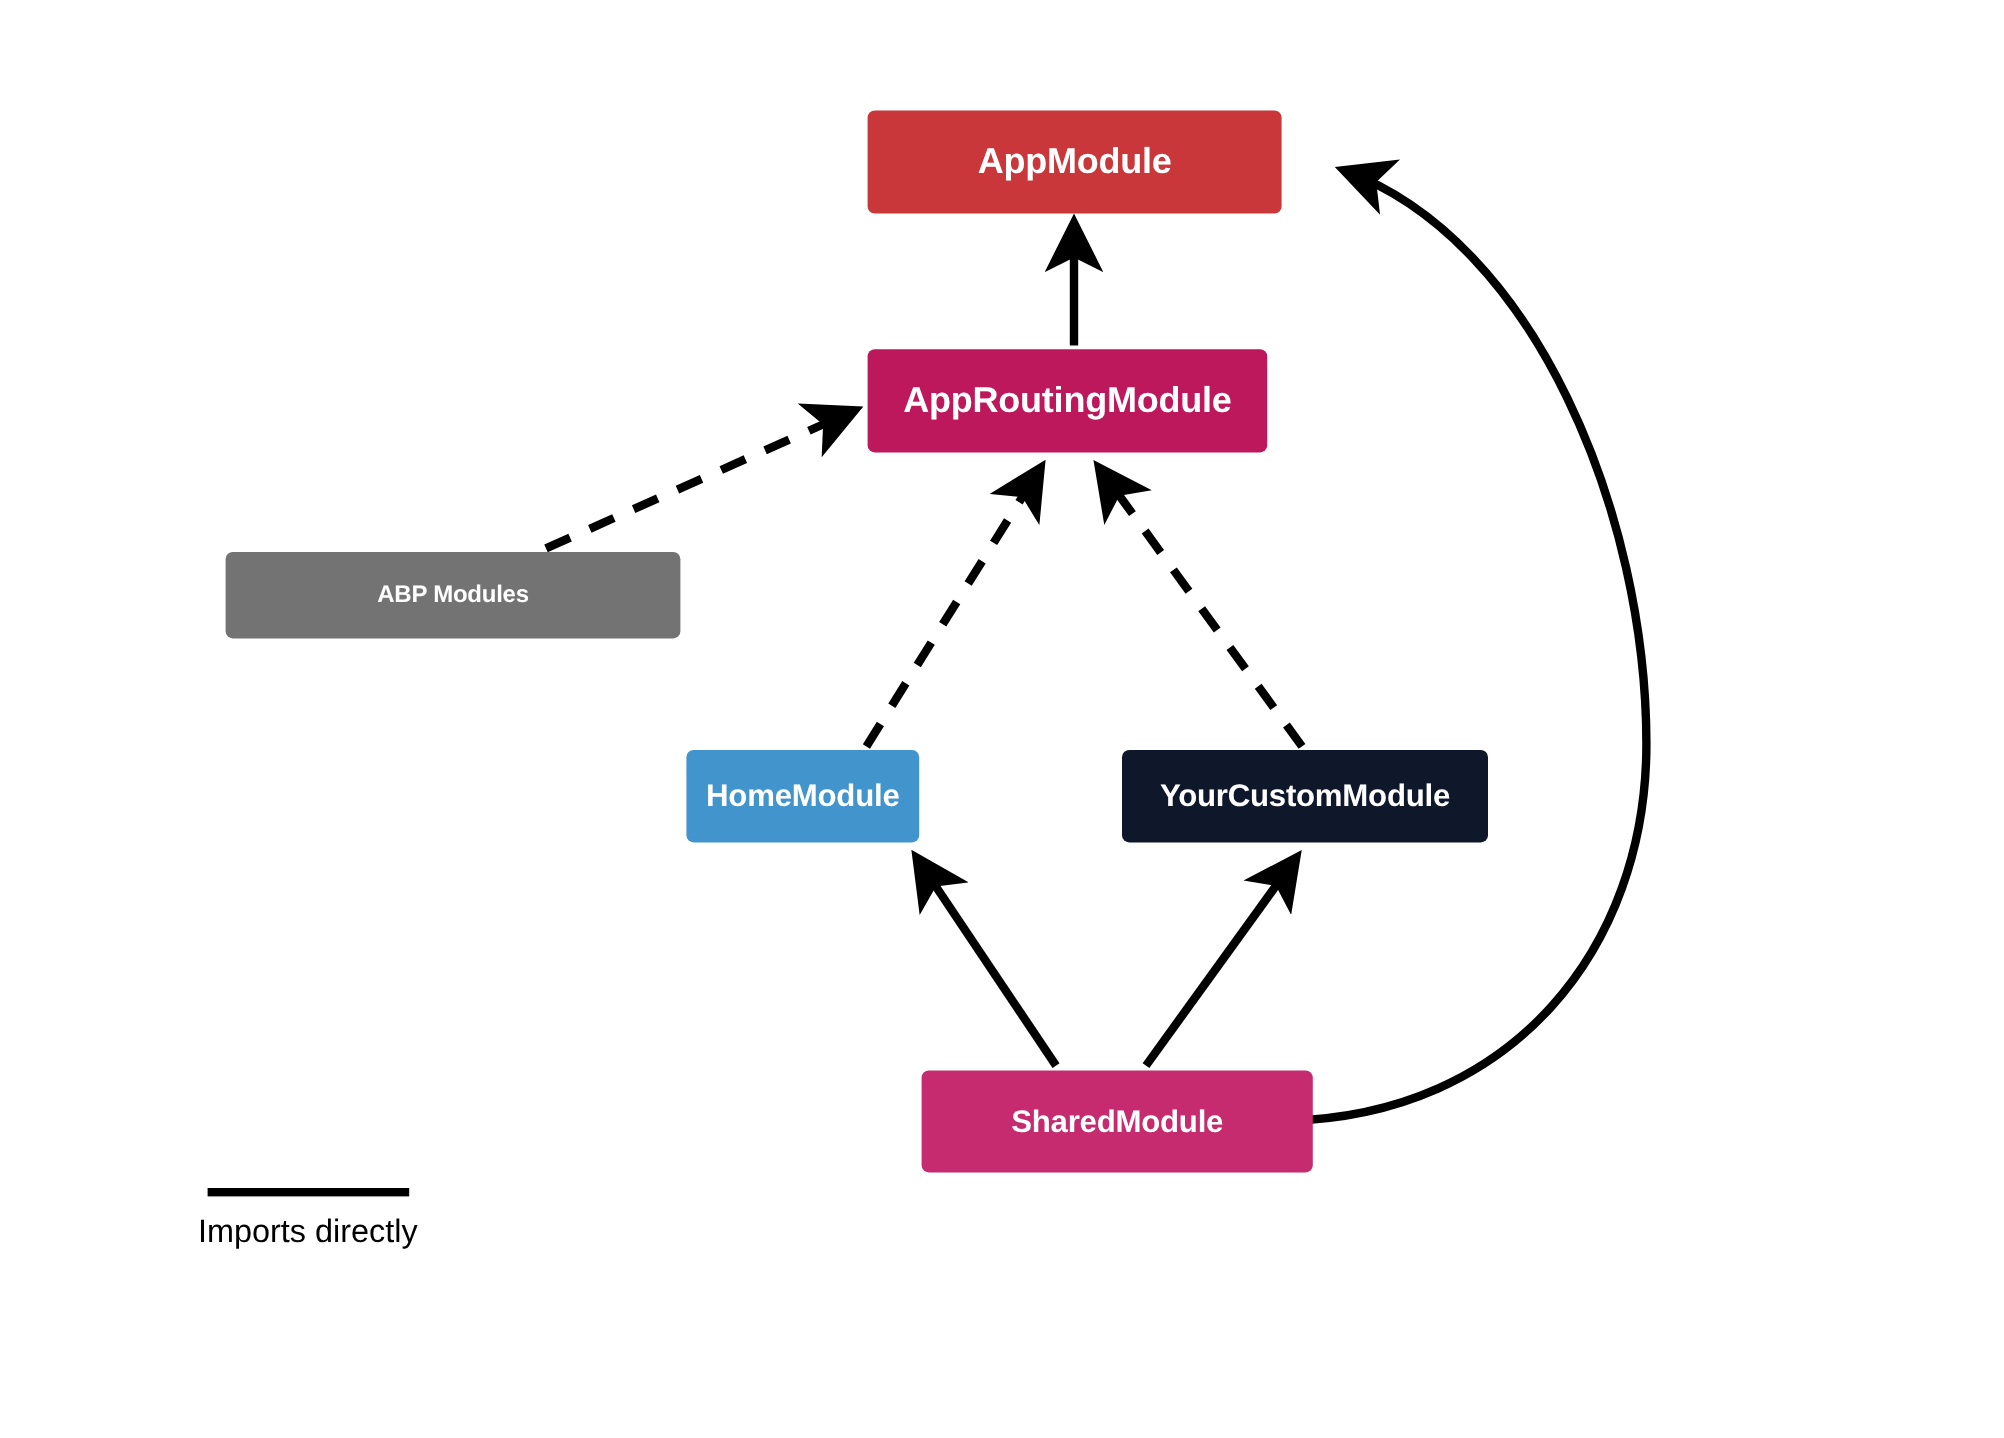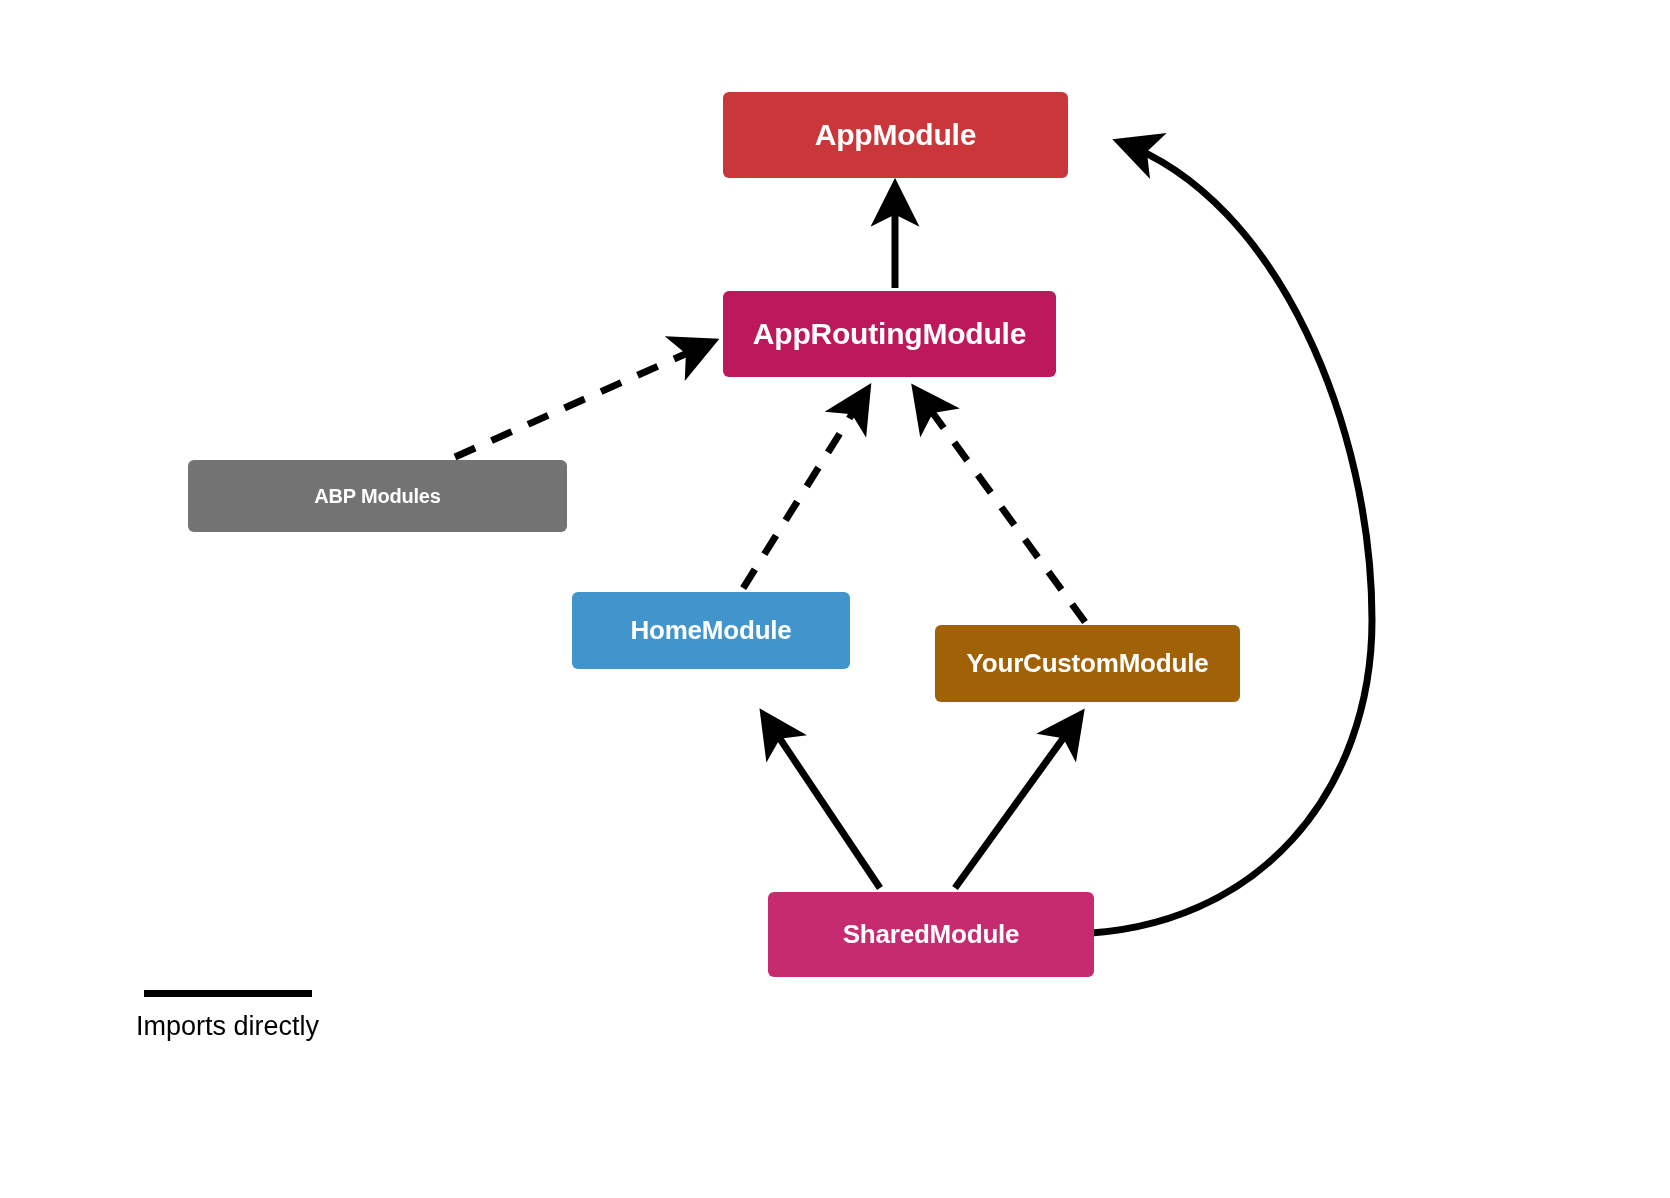--- a/index.html
+++ b/index.html
@@ -33,20 +33,21 @@
     color: #ffffff;
     font-weight: bold;
     font-family: "Liberation Sans", sans-serif;
     letter-spacing: -0.2px;
     box-sizing: border-box;
     z-index: 3;
   }
   .legend {
     position: absolute;
     z-index: 4;
+    margin-left: 29px;
   }
   .legend-row {
     display: flex;
     align-items: flex-start;
   }
   .legend-item {
     display: flex;
     flex-direction: column;
     align-items: center;
   }
@@ -107,23 +108,23 @@
       <path d="M 1072 934 C 1260 930 1372 790 1372 620 C 1372 430 1280 200 1120 142" fill="none" stroke="#000000" stroke-width="7" marker-end="url(#arrowhead)"></path>
     </g>
   </svg>
 
   <div class="node" style="left:723px; top:92px; width:345px; height:86px; background:#C9373A; font-size:30px;">AppModule</div>
 
   <div class="node" style="left:723px; top:291px; width:333px; height:86px; background:#be185d; font-size:30px;">AppRoutingModule</div>
 
   <div class="node" style="left:188px; top:460px; width:379px; height:72px; background:#737373; font-size:20px;">ABP Modules</div>
 
-  <div class="node" style="left:572px; top:592px; width:278px; height:77px; background:#4295CC; font-size:26px;">HomeModule</div>
+  <div class="node" style="left:572px; top:625px; width:194px; height:77px; background:#4295CC; font-size:26px;">HomeModule</div>
 
-  <div class="node" style="left:935px; top:625px; width:305px; height:77px; background:#a16207; font-size:26px;text-align:center;">YourCustomModule</div>
+  <div class="node" style="left:935px; top:625px; width:305px; height:77px; background:#0f172a; font-size:26px;text-align:center;">YourCustomModule</div>
 
   <div class="node" style="left:768px; top:892px; width:326px; height:85px; background:#C62B6F; font-size:26px;">SharedModule</div>
 
   <div class="legend" style="left:136px; top:990px;">
     <div class="legend-row">
       <div class="legend-item" style="margin-right:44px;">
         <div class="legend-swatch legend-solid" style="width:168px;"></div>
         <div class="legend-label">Imports directly</div>
       </div>
     </div>

